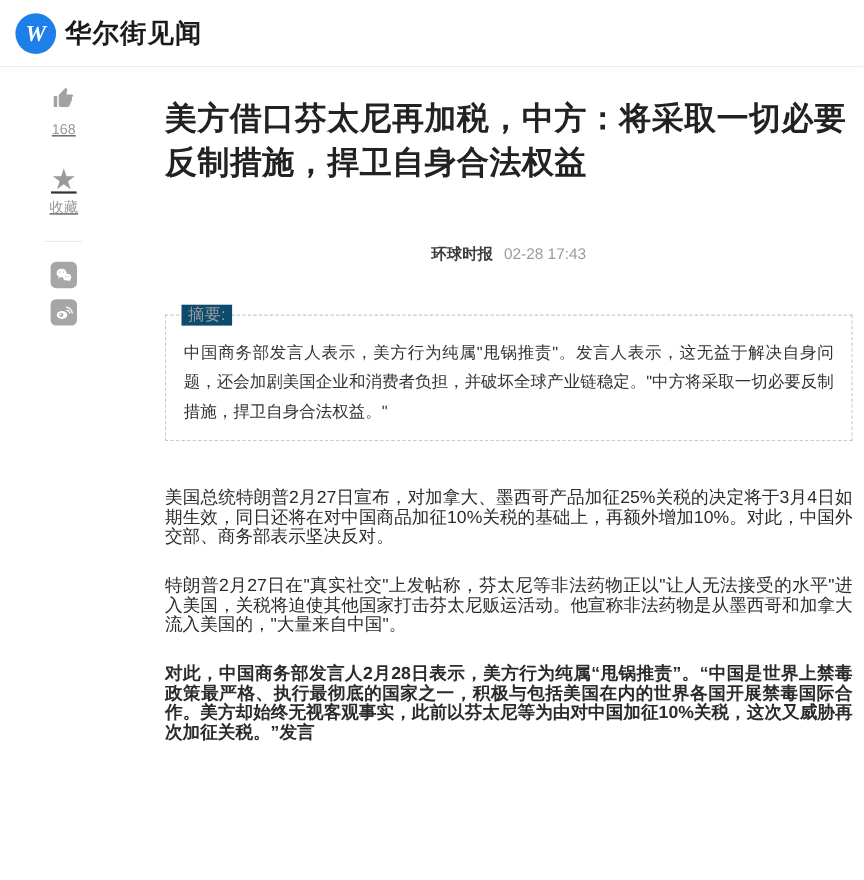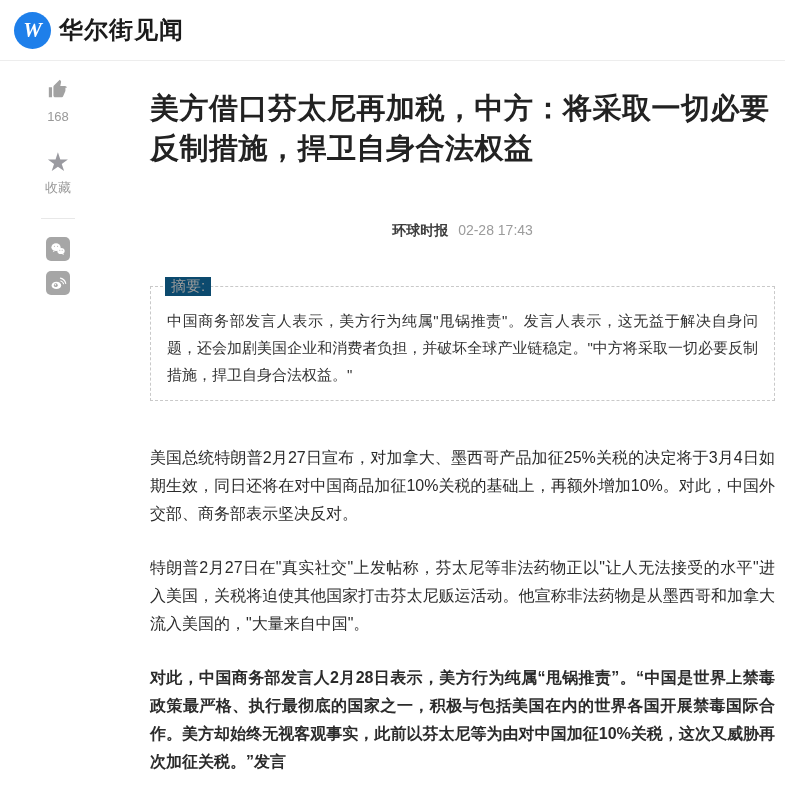--- a/index.html
+++ b/index.html
@@ -28,21 +28,21 @@
   .nav-item {
     font-size: 15px; color: #333; padding: 6px 11.5px; cursor: pointer; white-space: nowrap;
   }
   .nav-divider { width: 1px; height: 22px; background: #ddd; margin: 0 10px; }
 
   
   .side-rail {
     position: absolute; left: 34px; top: 78px; width: 48px;
     display: flex; flex-direction: column; align-items: center;
   }
-  .rail-btn { display: flex; flex-direction: column; align-items: center; cursor: pointer; }
+  .rail-btn { display: flex; flex-direction: column; align-items: center; cursor: pointer; text-decoration: underline; }
   .rail-count, .rail-label { font-size: 13px; color: #999; margin-top: 5px; }
   .thumb-icon svg { width: 22px; height: 22px; fill: #a2a2a2; }
   .star-icon { font-size: 26px; color: #9a9aa0; line-height: 24px; margin-top: 26px; }
   .rail-divider { width: 34px; height: 1px; background: #e8e8e8; margin: 21px 0 18px; }
   .share-btn {
     width: 24px; height: 24px; border-radius: 5px; background: #a6a6a6;
     display: flex; align-items: center; justify-content: center;
     cursor: pointer; margin-bottom: 10px;
   }
   .share-btn svg { width: 18px; height: 18px; }
@@ -65,21 +65,21 @@
     position: absolute; top: -10px; left: 14px;
     background: #0c4a6e; padding: 0 6px;
     font-size: 15px; color: #9a9a9a;
   }
   .summary-text {
     font-size: 15px; color: #333; line-height: 27px; text-align: justify;
   }
 
   .article-body { margin-top: 43px; }
   .para {
-    font-size: 16px; color: #2b2b2b; line-height: 28px;
+    font-size: 16px; color: #2b2b2b; line-height: 18px;
     text-align: justify; margin-bottom: 26px;
   }
   .para-bold { font-weight: 700; }
   .hl { background: #ff00ff; color: #fff; }
 </style>
 </head>
 <body>
 
 <div class="header">
   <div class="logo-circle">

